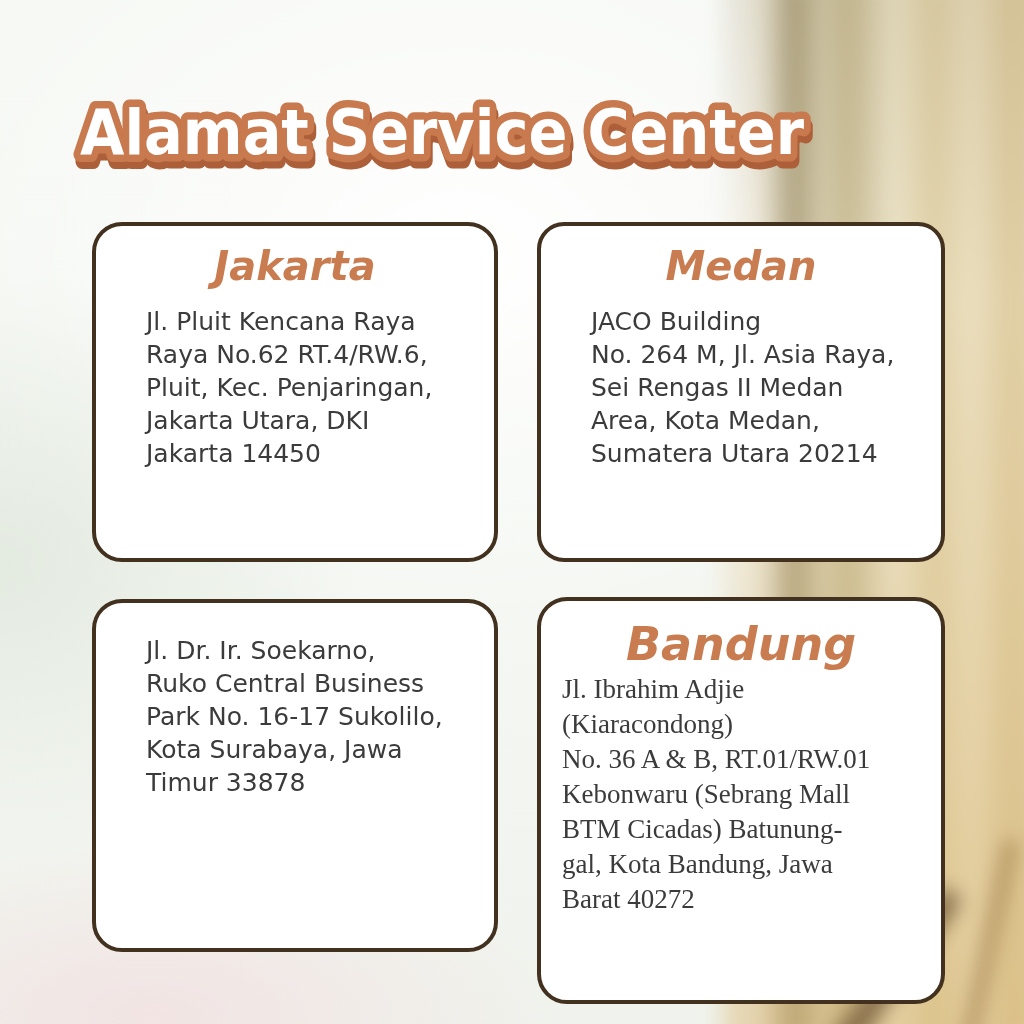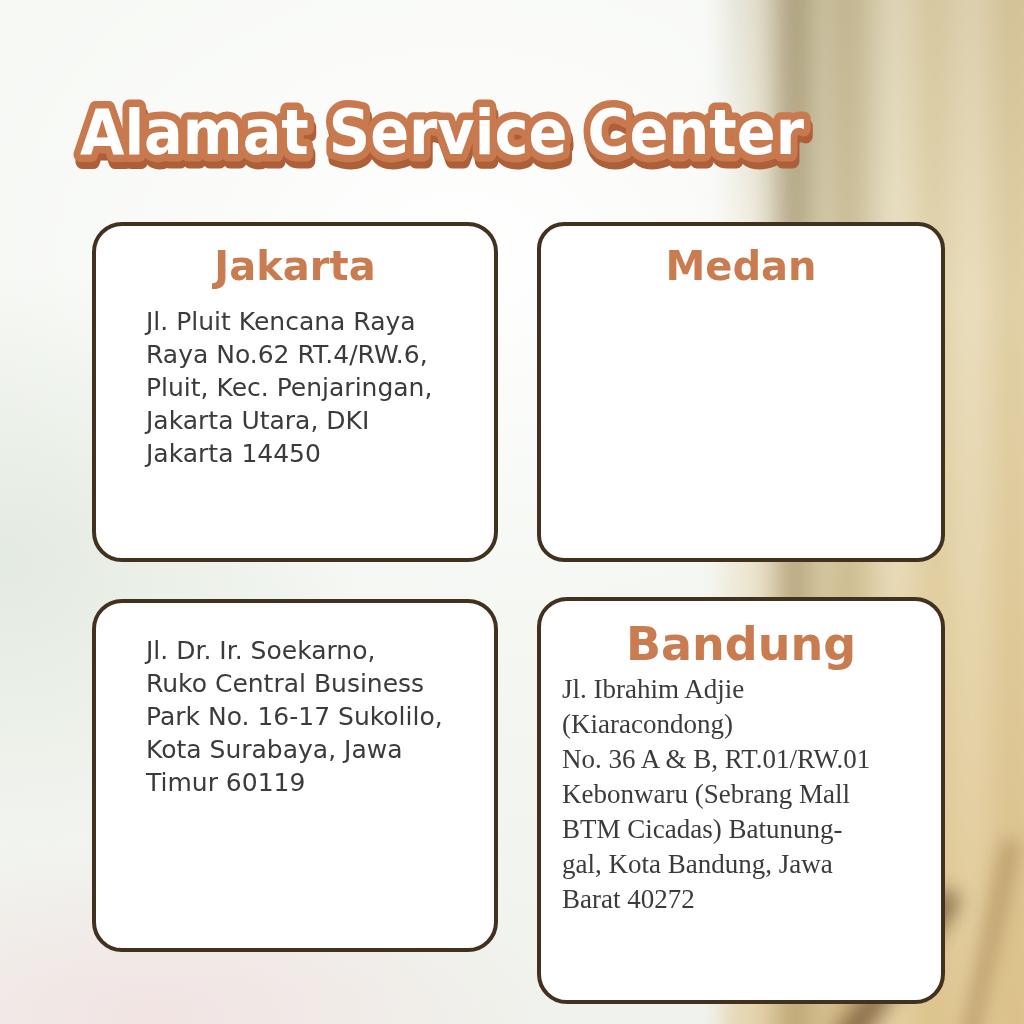--- a/index.html
+++ b/index.html
@@ -69,21 +69,21 @@
     position:absolute;box-sizing:border-box;background:#ffffff;
     border:4px solid var(--card-border,#43311f);border-radius:30px;
     padding:16px 0 0 0;
   }
   .card-jakarta {left:92px; top:222px;width:406px;height:340px;}
   .card-medan   {left:537px;top:222px;width:408px;height:340px;border-radius:27px;}
   .card-surabaya{left:92px; top:599px;width:406px;height:353px;}
   .card-bandung {left:537px;top:597px;width:408px;height:407px;}
   .city{
     margin:0;text-align:center;color:var(--accent,#c97c50);
-    font-size:40px;font-weight:bold;line-height:1.2;letter-spacing:0;
+    font-size:40px;font-weight:bold;line-height:1.2;letter-spacing:0;font-style:italic;
   }
   .card-bandung .city{font-size:46px;}
   .addr{
     margin:15px 0 0 0;padding-left:50px;padding-right:6px;
     color:var(--body-text,#3b3b3b);
     font-size:25px;line-height:33px;white-space:pre;
   }
   .card-bandung .addr{padding-left:21px;font-size:27px;line-height:35px;margin-top:0;font-family:Liberation Serif, serif;}
 </style>
 </head>
@@ -107,28 +107,33 @@
     <h2 class="city">Jakarta</h2>
     <p class="addr">Jl. Pluit Kencana Raya
 Raya No.62 RT.4/RW.6,
 Pluit, Kec. Penjaringan,
 Jakarta Utara, DKI
 Jakarta 14450</p>
   </section>
 
   <section class="card card-medan">
     <h2 class="city">Medan</h2>
+    <p class="addr">JACO Building
+No. 264 M, Jl. Asia Raya,
+Sei Rengas II Medan
+Area, Kota Medan,
+Sumatera Utara 20214</p>
   </section>
 
   <section class="card card-surabaya">
     <p class="addr">Jl. Dr. Ir. Soekarno,
 Ruko Central Business
 Park No. 16-17 Sukolilo,
 Kota Surabaya, Jawa
-Timur 60119</p>
+Timur 33878</p>
   </section>
 
   <section class="card card-bandung">
     <h2 class="city">Bandung</h2>
     <p class="addr">Jl. Ibrahim Adjie
 (Kiaracondong)
 No. 36 A &amp; B, RT.01/RW.01
 Kebonwaru (Sebrang Mall
 BTM Cicadas) Batunung-
 gal, Kota Bandung, Jawa

